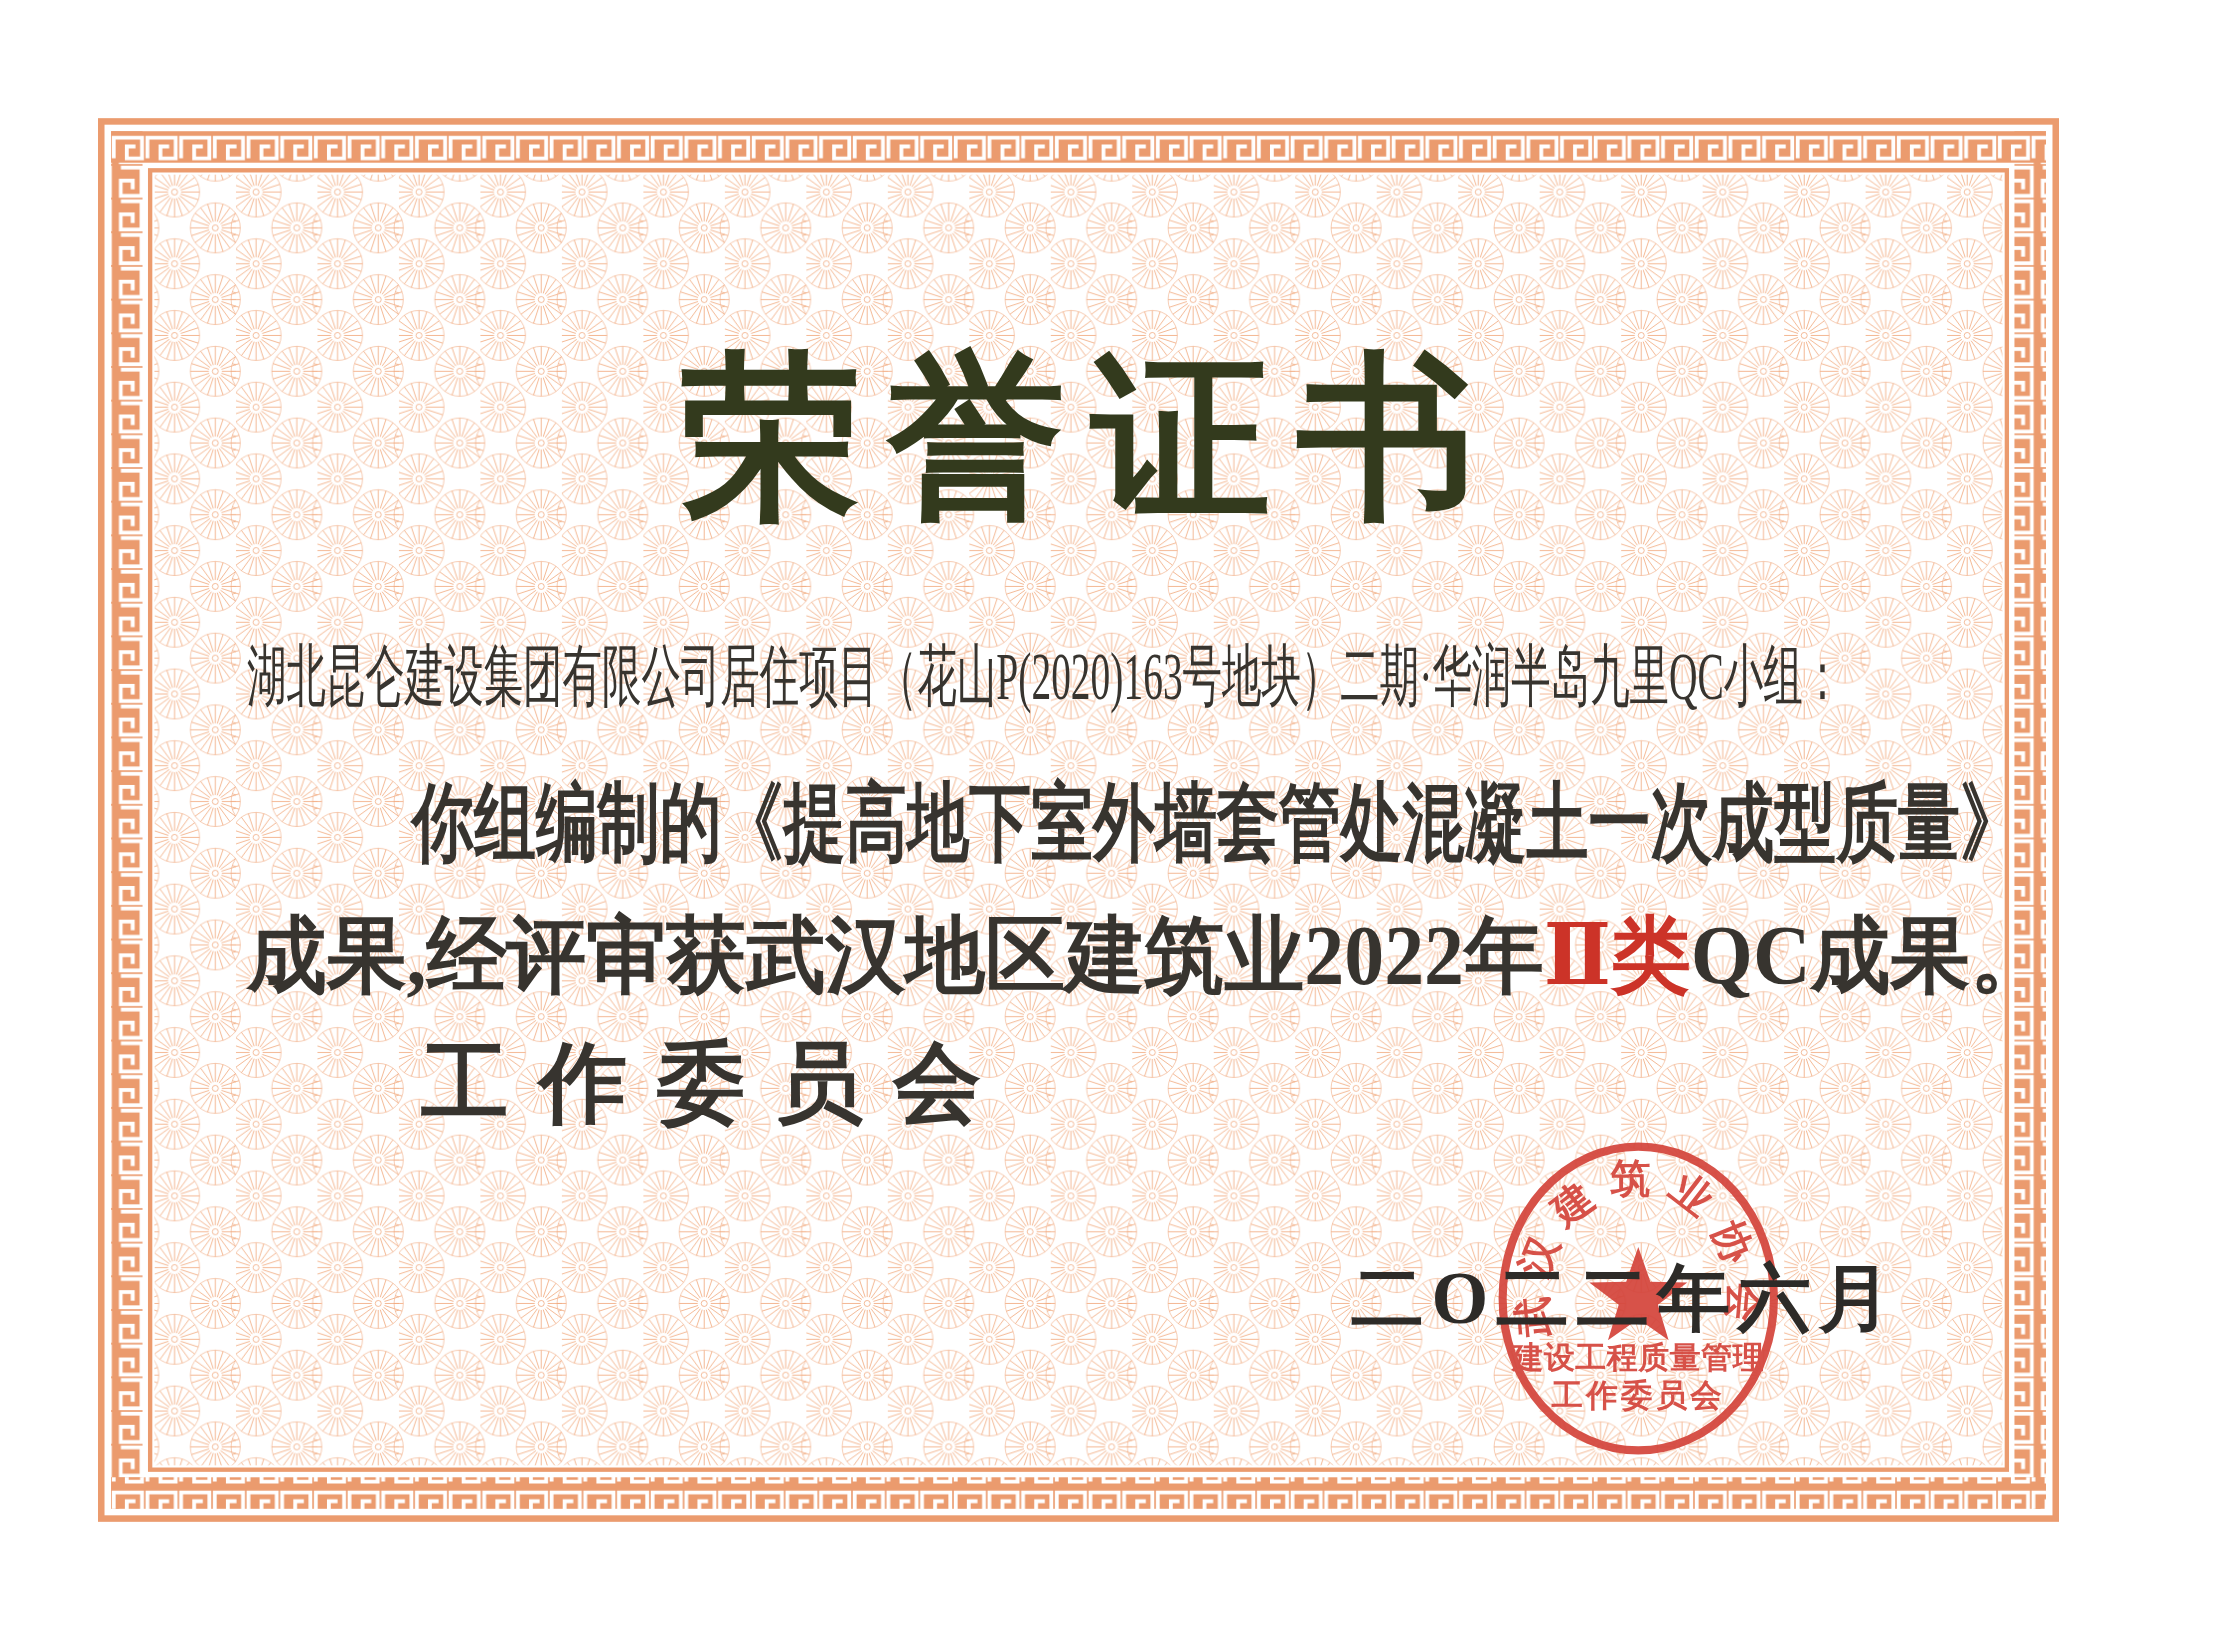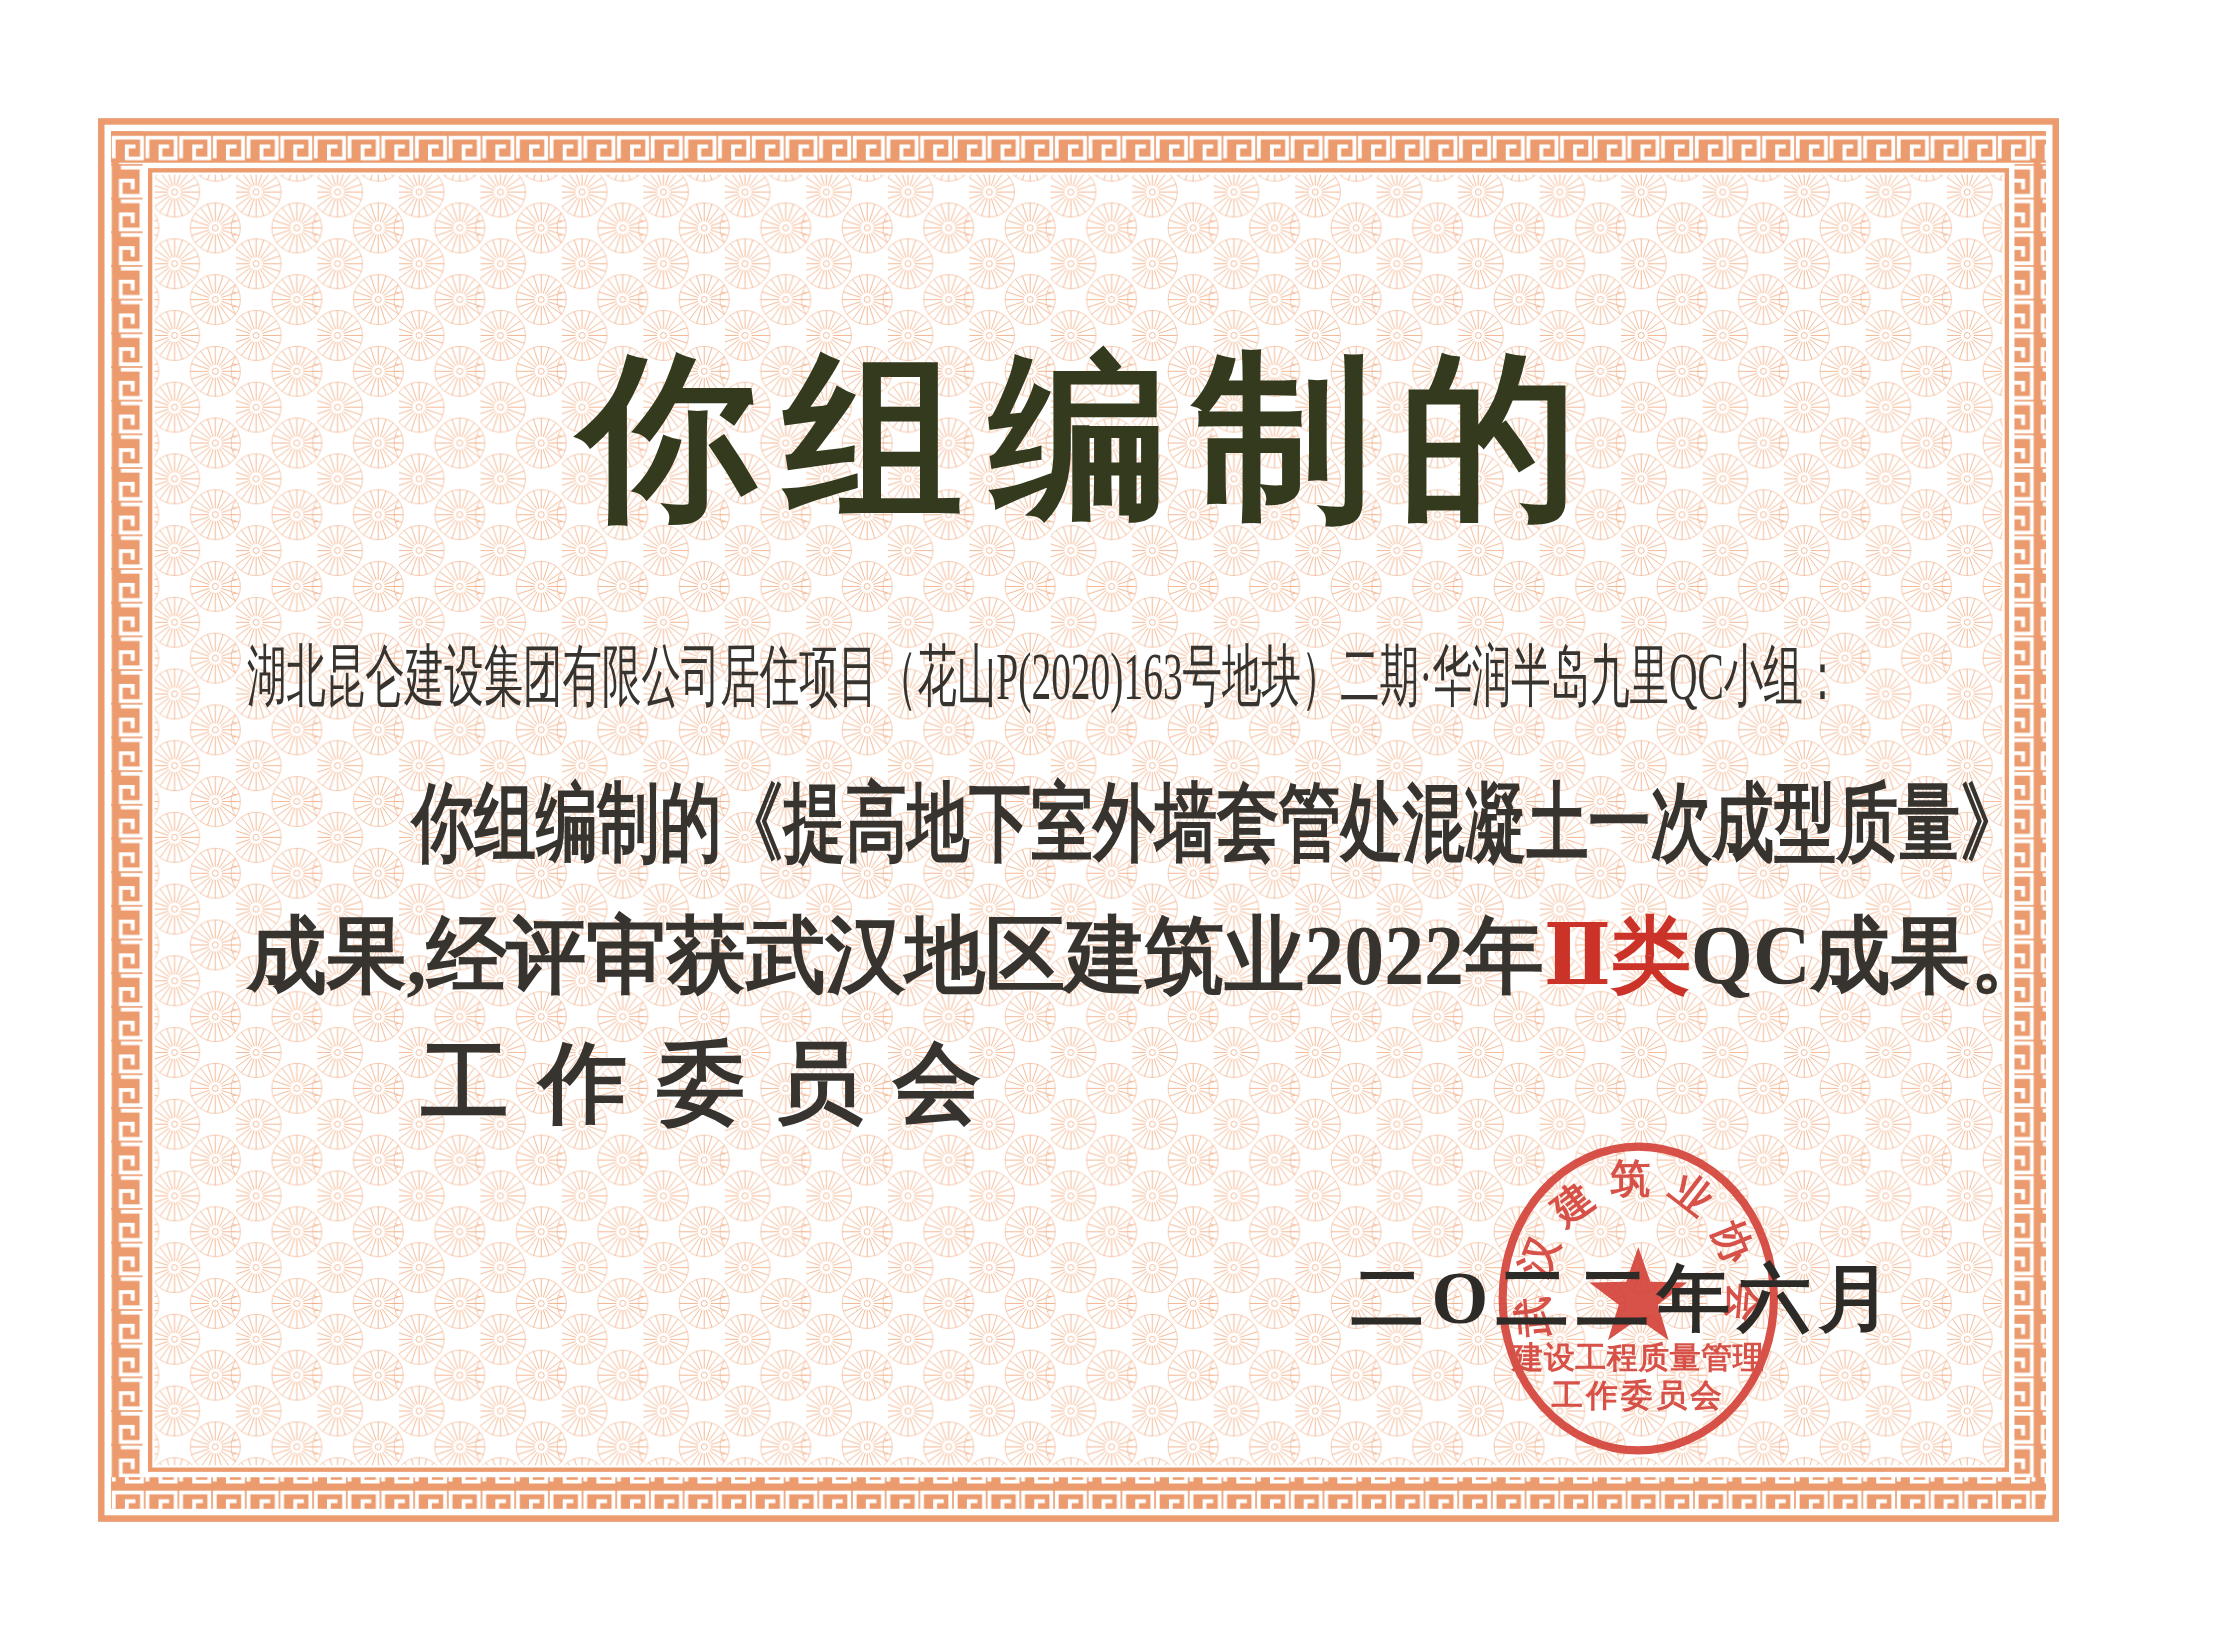--- a/index.html
+++ b/index.html
@@ -246,21 +246,21 @@
     <rect x="24" y="24" width="58" height="2536" fill="url(#keyV)"></rect>
     <rect x="3528" y="24" width="58" height="2536" fill="url(#keyV)"></rect>
     <rect x="24" y="24" width="3562" height="58" fill="url(#keyH)"></rect>
     <rect x="24" y="2502" width="3562" height="58" fill="url(#keyH)"></rect>
 
     <rect x="96" y="96" width="3418" height="2392" fill="none" stroke="#EB9B6E" stroke-width="8"></rect>
 
     <rect x="104" y="104" width="3402" height="2376" fill="url(#flowers)"></rect>
   </svg>
 
-  <div class="cert-title">你组编制的</div>
+  <div class="cert-title">荣誉证书</div>
 
   <div class="text-line line-recipient">湖北昆仑建设集团有限公司居住项目（花山P(2020)163号地块）二期·华润半岛九里QC小组：</div>
   <div class="text-line line-achievement">你组编制的《提高地下室外墙套管处混凝土一次成型质量》</div>
   <div class="text-line line-award"><span>成果,经评审获武汉地区建筑业2022年</span><span class="award-highlight">Ⅱ类</span><span>QC成果。</span></div>
   <div class="text-line line-closing">工作委员会</div>
 
   <svg class="seal-svg" width="348" height="369" viewBox="0 0 640 680">
     <ellipse cx="315" cy="340" rx="250" ry="280" fill="none" stroke="#D4453C" stroke-width="15"></ellipse>
     <path id="sealArc" d="M 155.3 407 A 170 196 0 1 1 474.7 407" fill="none" stroke="none"></path>
     <text class="seal-arc-text">

